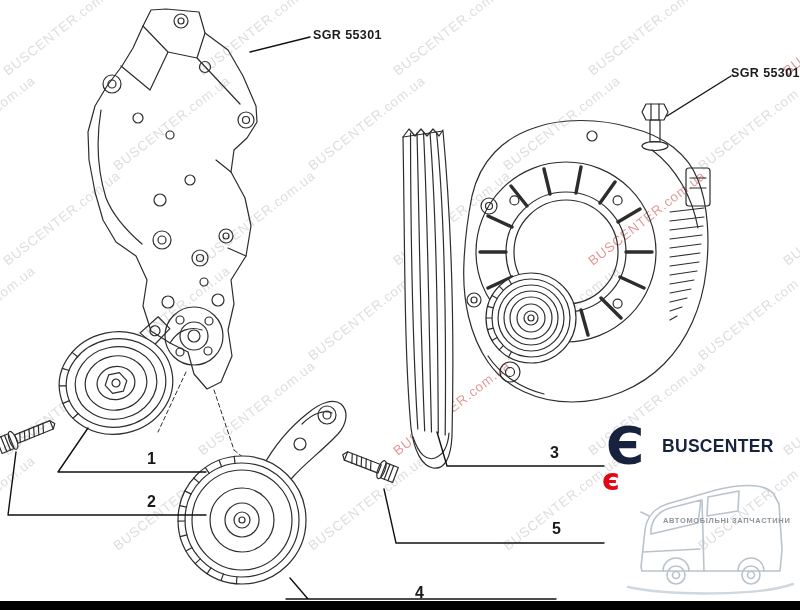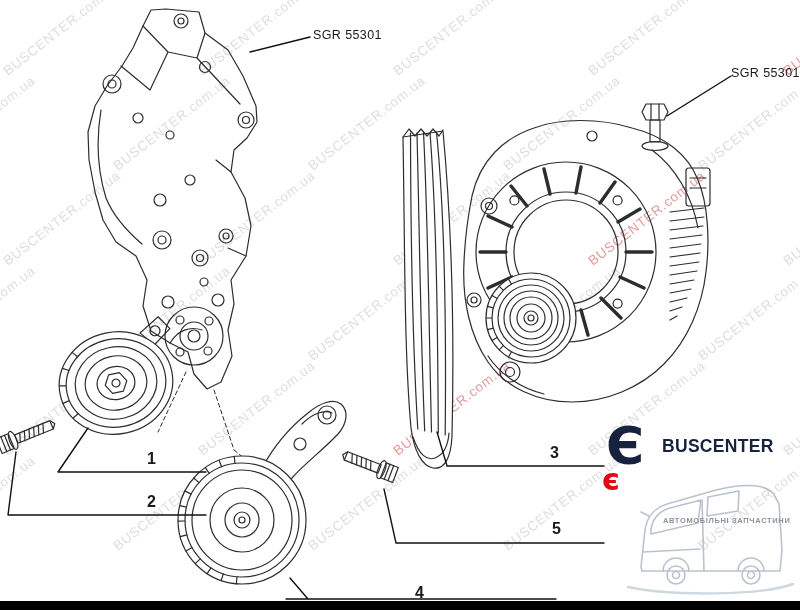--- a/index.html
+++ b/index.html
@@ -23,21 +23,21 @@
     stroke-linecap:round; stroke-linejoin:round;
   }
   .diagram .wf { fill:#ffffff; }
   .diagram .thick { stroke-width:3.4; }
   .diagram .dashed { stroke-dasharray:4 3; stroke-width:1; }
   .diagram .callout { stroke:var(--callout,#111111); stroke-width:1.4; }
   .diagram .van path, .diagram .van circle { stroke:var(--van-gray,#b9c3cd); stroke-width:1.6; }
   .diagram .van .shadow { stroke:#cfd8de; stroke-width:2.4; }
   
   .lbl { position:absolute; z-index:3; color:#1a1a1a; }
-  .sgr { font-size:12.5px; font-weight:400; letter-spacing:.4px; }
+  .sgr { font-size:12.5px; font-weight:700; letter-spacing:.4px; }
   .num { font-size:16px; font-weight:700; }
   .mark-big  { font-size:52px; font-weight:700; line-height:1; color:var(--brand-navy,#17223f); font-family:"DejaVu Sans",sans-serif; }
   .mark-small{ font-size:30px; font-weight:700; line-height:1; color:var(--brand-red,#e30613); font-family:"DejaVu Sans",sans-serif; }
   .brand   { font-size:17.5px; font-weight:800; letter-spacing:.3px; color:var(--brand-navy,#17223f); }
   .tagline { font-size:7.5px; font-weight:600; letter-spacing:.65px; color:var(--tagline-gray,#8d939b); }
   .footer-bar { position:absolute; left:0; top:601px; width:800px; height:9px; background:var(--footer-black,#000); z-index:4; }
 </style>
 </head>
 <body>
 

